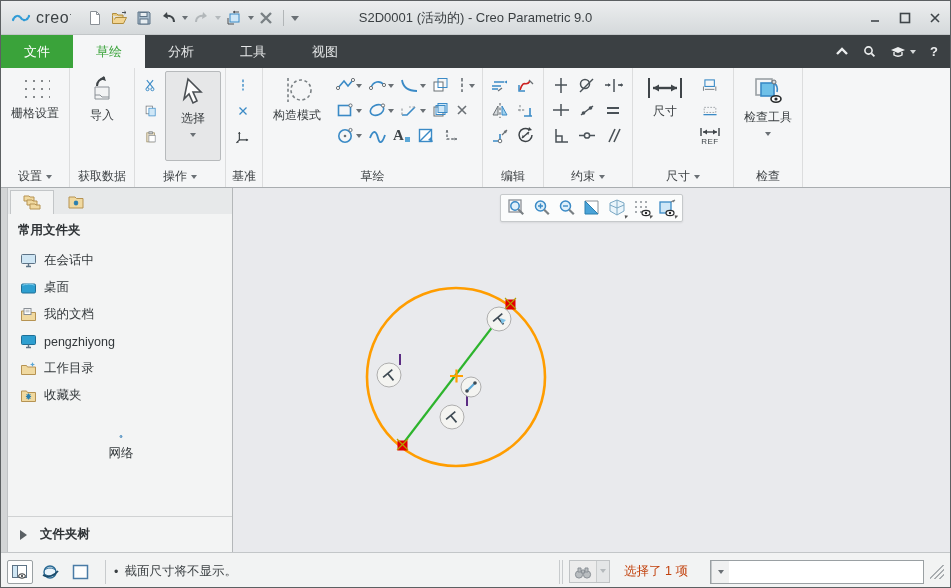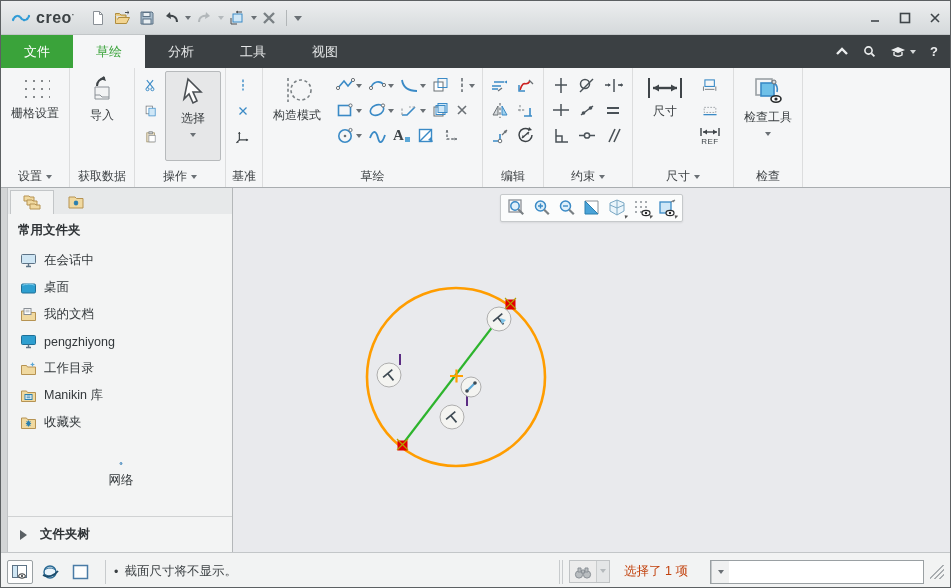--- a/index.html
+++ b/index.html
@@ -3,21 +3,21 @@
 <meta charset="utf-8">
 <style>
   html,body{margin:0;padding:0;background:#9aa0a3;}
   *{box-sizing:border-box;}
   .window{position:relative;width:951px;height:588px;background:#f5f6f7;
     font-family:"Liberation Sans","DejaVu Sans",sans-serif;font-size:12px;color:#3c4043;
     border:1px solid #5c6062;overflow:hidden;}
   
   .titlebar{height:34px;background:linear-gradient(#eceeef,#d5d9db);display:flex;align-items:center;
     border-bottom:1px solid #c2c6c8;position:relative;}
-  .logo{display:flex;align-items:center;gap:5px;padding:0 12px 0 10px;font-weight:bold;}
+  .logo{display:flex;align-items:center;gap:5px;padding:0 12px 0 10px;}
   .logo-word{font-size:16px;color:#3c4245;letter-spacing:.5px;}
   .logo-word sup{font-size:8px;}
   .qat{display:flex;align-items:center;gap:2px;}
   .qbtn{display:flex;align-items:center;justify-content:center;height:24px;padding:0 3px;border-radius:2px;}
   .dd{width:0;height:0;border:3px solid transparent;border-top:4px solid #6a7075;margin-top:4px;}
   .dd.dis{border-top-color:#b4b9bc;}
   .vsep{width:1px;height:16px;background:#b2b6b8;margin:0 5px;}
   .wtitle{position:absolute;left:0;right:0;text-align:center;font-size:13px;color:#3a3f42;pointer-events:none;}
   .wctrl{margin-left:auto;display:flex;}
   .wbtn{width:30px;height:26px;display:flex;align-items:center;justify-content:center;}
@@ -138,20 +138,21 @@
       </div>
       <span class="dd"></span>
       <div class="qbtn">
         <svg width="14" height="12" viewBox="0 0 14 12">
           <path d="M2 1l10 10M12 1L2 11" stroke="#7a8084" stroke-width="2.4"></path>
         </svg>
       </div>
       <span class="vsep"></span>
       <span class="dd" style="border-top-width:5px;border-left-width:4px;border-right-width:4px;"></span>
     </div>
+    <div class="wtitle">S2D0001 (活动的) - Creo Parametric 9.0</div>
     <div class="wctrl">
       <div class="wbtn">
         <svg width="12" height="12" viewBox="0 0 12 12">
             <path d="M2 9h8" stroke="#3f4549" stroke-width="1.6"></path>
           </svg>
       </div>
       <div class="wbtn">
         <svg width="12" height="12" viewBox="0 0 12 12">
             <rect x="1.5" y="1.5" width="9" height="9" fill="none" stroke="#3f4549" stroke-width="1.6"></rect>
           </svg>
@@ -646,28 +647,20 @@
         </div>
 
         <div class="sitem">
           <svg width="17" height="15" viewBox="0 0 17 15">
             <path d="M1.5 4.5h5l1 1.5h8v7.5H1.5z" fill="#f0d9a0" stroke="#b69352"></path>
             <path d="M12.5 1l.7 1.8L15 3.5l-1.8.7L12.5 6l-.7-1.8L10 3.5l1.8-.7z" fill="#5ba7d6"></path>
           </svg>
           <span>工作目录</span>
         </div>
 
-        <div class="sitem">
-          <svg width="17" height="15" viewBox="0 0 17 15">
-            <path d="M1.5 3h5l1 1.5h8V13.5H1.5z" fill="#f0d9a0" stroke="#b69352"></path>
-            <rect x="5" y="6.5" width="7" height="5" fill="#fff" stroke="#2a7fae"></rect>
-            <path d="M6.5 8h4M6.5 9.8h4" stroke="#2a7fae"></path>
-          </svg>
-          <span>Manikin 库</span>
-        </div>
 
         <div class="sitem">
           <svg width="17" height="15" viewBox="0 0 17 15">
             <path d="M1.5 3h5l1 1.5h8V13.5H1.5z" fill="#f0d9a0" stroke="#b69352"></path>
             <path d="M8.5 5.5v6M5.9 8.5h5.2M6.6 6.4l3.8 4.2M10.4 6.4l-3.8 4.2" stroke="#2a7fae" stroke-width="1.2"></path>
           </svg>
           <span>收藏夹</span>
         </div>
 
         <div class="sitem network">

